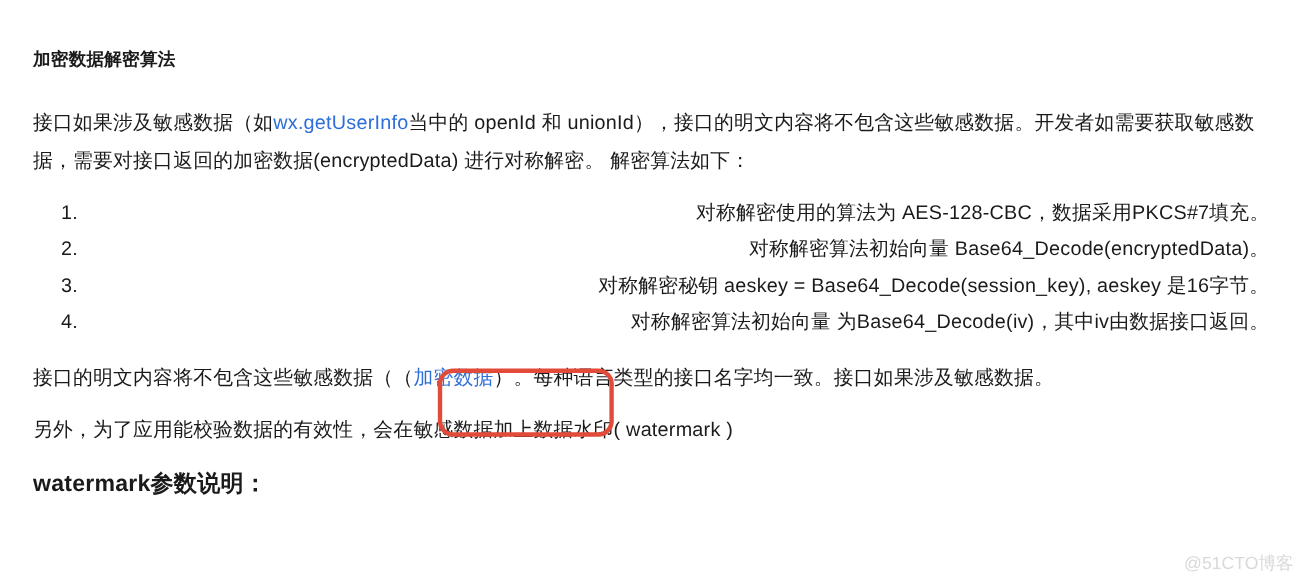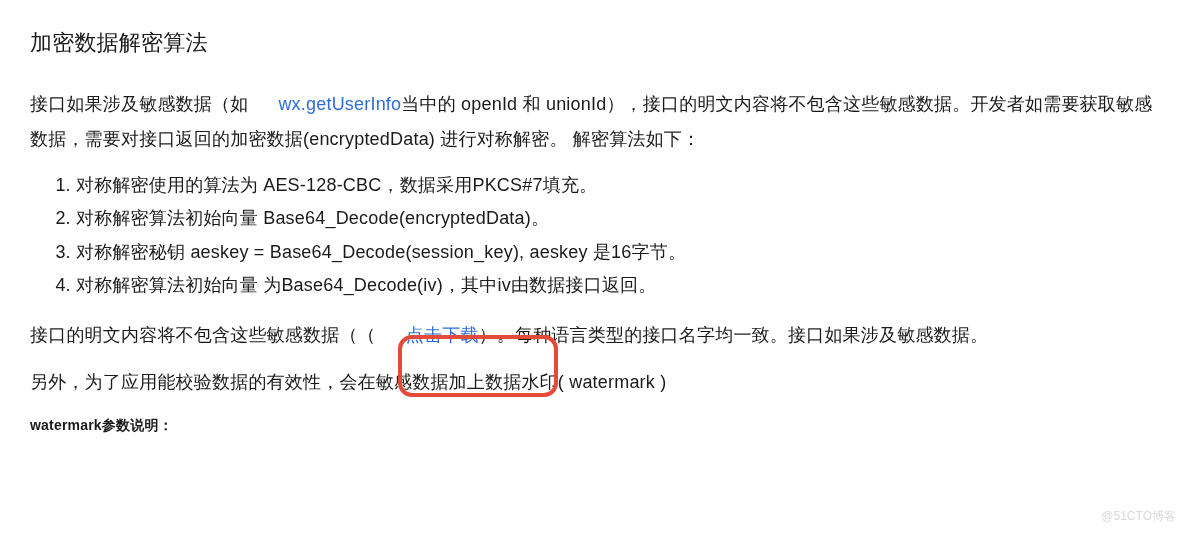--- a/index.html
+++ b/index.html
@@ -14,82 +14,83 @@
     padding: 28px 30px 40px 30px;
     width: 1184px;
     height: 534px;
     position: relative;
     overflow: hidden;
     font-size: 18px;
     line-height: 1.95;
     letter-spacing: 0.2px;
   }
   h2.title {
-    font-size: 22px;
-    font-weight: 400;
+    font-size: 16px;
+    font-weight: 700;
     margin-bottom: 28px;
     line-height: 1.4;
+    margin-top: 16px;
   }
   h3.subtitle {
-    font-size: 14px;
+    font-size: 21px;
     font-weight: 700;
   }
   p.para {
     margin-bottom: 12px;
   }
   a.link {
     color: #2e6ed8;
     text-decoration: none;
     cursor: pointer;
-    margin-left: 30px;
   }
   strong.bold {
     font-weight: 400;
   }
   ol.list {
     margin: 6px 0 16px 46px;
     padding: 0;
+    text-align: right;
   }
   ol.list li {
     line-height: 1.85;
     font-size: 18px;
   }
   .highlight-box {
     position: absolute;
     border: 4px solid #e24a3a;
     border-radius: 14px;
     pointer-events: none;
   }
   .watermark {
     position: absolute;
     right: 8px;
     bottom: 6px;
     color: #d9d9d9;
-    font-size: 12px;
+    font-size: 16px;
     letter-spacing: 0;
   }
 </style>
 </head>
 <body>
 
 <h2 class="title">加密数据解密算法</h2>
 
 <p class="para">
   <span>接口如果涉及敏感数据（如</span><a class="link">wx.getUserInfo</a><span>当中的 openId 和 unionId），接口的明文内容将不包含这些敏感数据。开发者如需要获取敏感数据，需要对接口返回的</span><strong class="bold">加密数据(encryptedData)</strong><span> 进行对称解密。 解密算法如下：</span>
 </p>
 
 <ol class="list">
   <li>对称解密使用的算法为 AES-128-CBC，数据采用PKCS#7填充。</li>
   <li>对称解密算法初始向量 Base64_Decode(encryptedData)。</li>
   <li>对称解密秘钥 aeskey = Base64_Decode(session_key), aeskey 是16字节。</li>
   <li>对称解密算法初始向量 为Base64_Decode(iv)，其中iv由数据接口返回。</li>
 </ol>
 
 <p class="para">
-  <span>接口的明文内容将不包含这些敏感数据（（</span><a class="link">点击下载</a><span>）。每种语言类型的接口名字均一致。接口如果涉及敏感数据。</span>
+  <span>接口的明文内容将不包含这些敏感数据（（</span><a class="link">加密数据</a><span>）。每种语言类型的接口名字均一致。接口如果涉及敏感数据。</span>
 </p>
 
 <p class="para">另外，为了应用能校验数据的有效性，会在敏感数据加上数据水印( watermark )</p>
 
 <h3 class="subtitle">watermark参数说明：</h3>
 
 <div class="highlight-box" style="left:398px;top:335px;width:160px;height:62px;"></div>
 
 <div class="watermark">@51CTO博客</div>
 

